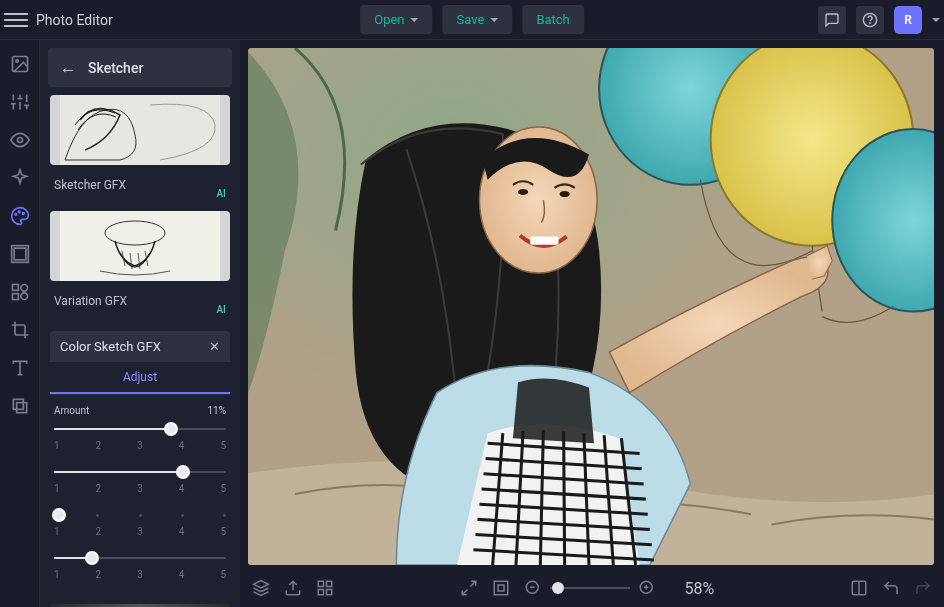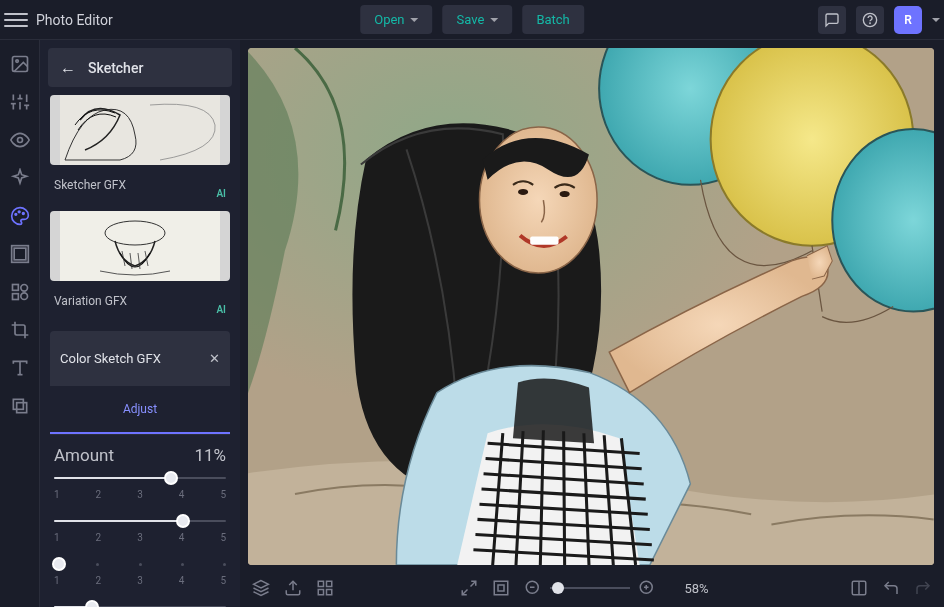--- a/index.html
+++ b/index.html
@@ -28,49 +28,49 @@
 
 .sidebar { width:200px; background:#1e2130; display:flex; flex-direction:column; overflow-y:auto; }
 .sidebar-header { display:flex; align-items:center; padding:10px 12px; background:#2e3140; margin:8px 8px 8px 8px; border-radius:4px; }
 .back-arrow { color:#e0e2e8; margin-right:12px; cursor:pointer; font-size:16px; }
 .sidebar-title { font-size:14px; font-weight:500; }
 .effect-card { margin:0 10px 8px; }
 .effect-thumb { width:100%; height:70px; background:#d5d5d5; border-radius:4px; overflow:hidden; position:relative;}
 .effect-label { display:flex; justify-content:space-between; align-items:center; padding:6px 4px 4px; font-size:12px; color:#c0c2ca; }
 .ai-badge { font-size:10px; color:#4abfa7; font-weight:600;margin-top:17px; }
 
-.section-header { display:flex; align-items:center; justify-content:space-between; background:#2e3140; padding:20px 10px; margin:4px 10px 0; border-radius:4px 4px 0 0; font-size:13px; }
+.section-header { display:flex; align-items:center; justify-content:space-between; background:#2e3140; padding:8px 10px; margin:4px 10px 0; border-radius:4px 4px 0 0; font-size:13px; }
 .close-x { cursor:pointer; color:#c0c2ca; }
 .tabs { display:flex; margin:0 10px; border-bottom:1px solid #2a2d3a; }
-.tab { flex:1; text-align:center; padding:16px 0; font-size:12px; color:#8a8d9c; cursor:pointer; }
+.tab { flex:1; text-align:center; padding:8px 0; font-size:12px; color:#8a8d9c; cursor:pointer; }
 .tab.active { color:#8890ff; border-bottom:2px solid #6e73ff; }
 .controls { padding:10px 14px; }
 .control { margin-bottom:14px; }
-.ctrl-row { display:flex; justify-content:space-between; font-size:17px; color:#c0c2ca; margin-bottom:6px; }
+.ctrl-row { display:flex; justify-content:space-between; font-size:10px; color:#c0c2ca; margin-bottom:6px; }
 .slider { position:relative; height:14px; }
 .slider .track { position:absolute; top:6px; left:0; right:0; height:2px; background:#4a4d5c; border-radius:1px; }
 .slider .fill { position:absolute; top:6px; left:0; height:2px; background:#e0e2e8; border-radius:1px; }
 .slider .thumb { position:absolute; top:0; width:14px; height:14px; background:#e8eaf0; border:2px solid #fff; border-radius:50%; transform:translateX(-7px); }
 .ticks { display:flex; justify-content:space-between; font-size:10px; color:#6a6d7c; margin-top:4px; }
 .dotted-track { position:absolute; top:6px; left:0; right:0; display:flex; justify-content:space-between; }
 .dotted-track span { width:3px; height:3px; background:#4a4d5c; border-radius:50%; }
 .thumb-extra { margin:0 10px; height:16px; background:linear-gradient(90deg,#2a2a2a,#555,#2a2a2a); border-radius:4px 4px 0 0; }
 
 
 .canvas-area { flex:1; display:flex; flex-direction:column; background:#1a1d29; overflow:hidden; }
 .canvas { flex:1; margin:8px 10px 4px 8px; position:relative; border-radius:4px; overflow:hidden; background:#afa08b; }
 .canvas svg { width:100%; height:100%; display:block; }
 .bottom-bar { height:38px; display:flex; align-items:center; padding:0 12px; gap:14px; }
 .bb-icn { width:18px; height:18px; color:#7a7d8c; cursor:pointer; }
 .bb-spacer { flex:1; }
 .zoom { display:flex; align-items:center; gap:8px; }
 .zoom-slider { width:80px; position:relative; height:12px; }
 .zoom-slider .ztrack { position:absolute; top:5px; left:0; right:0; height:2px; background:#4a4d5c; }
 .zoom-slider .zthumb { position:absolute; top:0; left:10%; width:12px; height:12px; background:#e0e2e8; border-radius:50%; transform:translateX(-6px); }
-.zlabel { font-size:13px; color:#c0c2ca; width:40px;margin-left:21px; }
+.zlabel { font-size:16px; color:#c0c2ca; width:40px;margin-left:21px; }
 
 
 .thumb-sketch { width:100%; height:100%; }
 </style>
 </head>
 <body>
 
 <div class="app">
 
   <div class="topbar">

